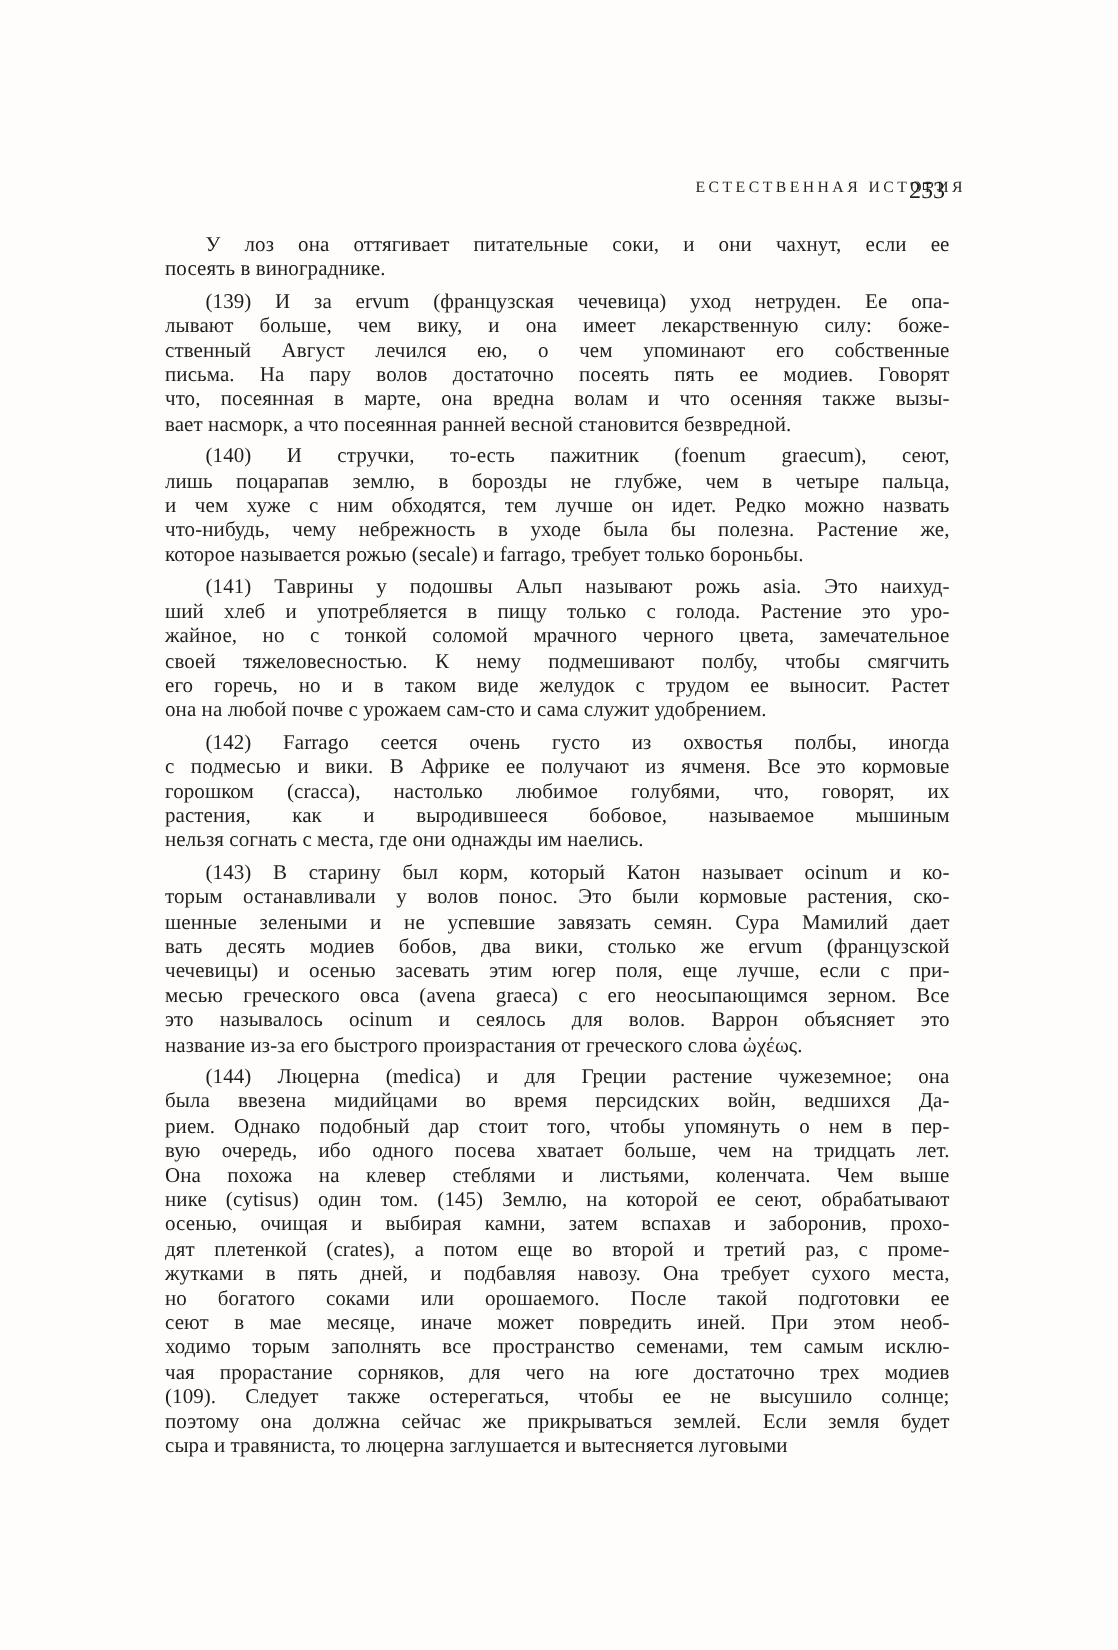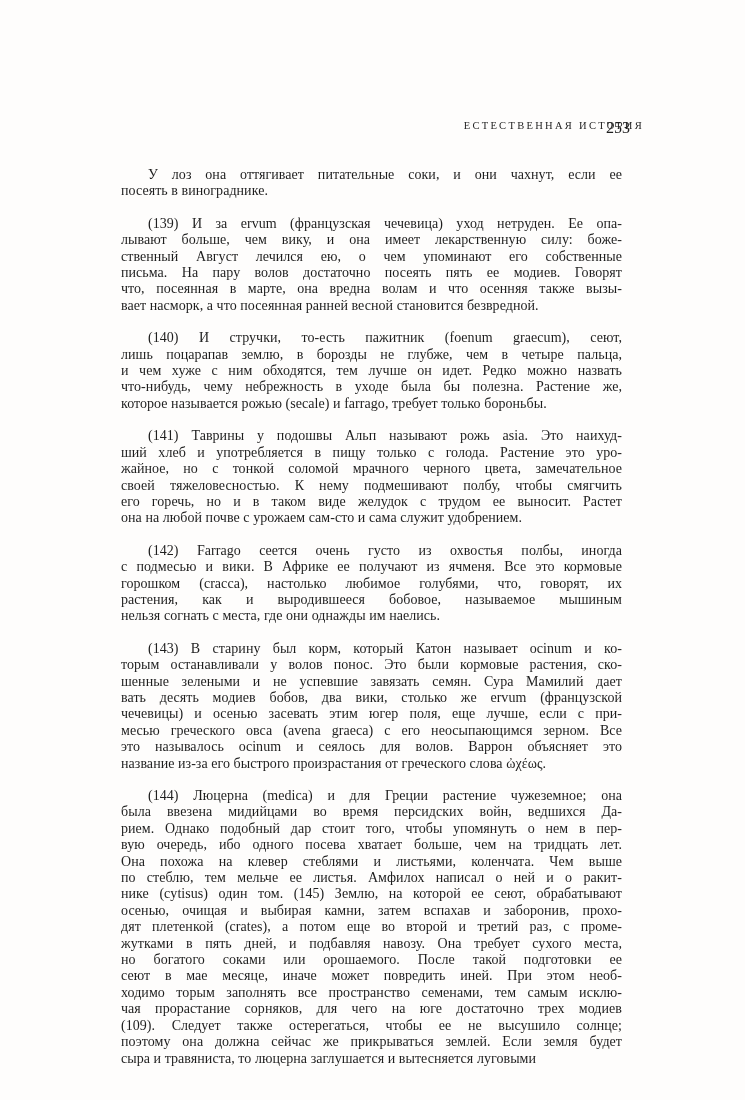--- a/index.html
+++ b/index.html
@@ -40,21 +40,21 @@
   .text-block {
     position: absolute;
     top: 151px;
     left: 105px;
     width: 533px;
     font-size: 14px;
     line-height: 16.4px;
     letter-spacing: 0.05px;
   }
 
-  .para { margin: 16px; padding: 0; }
+  .para { margin: 5px; padding: 0; }
 
   .line {
     display: block;
     text-align: justify;
     text-align-last: justify;
     white-space: normal;
   }
   .line-first { padding-left: 27px; }
   .line-last  { text-align-last: left; }
 </style>
@@ -108,21 +108,20 @@
         <span class="line">месью греческого овса (avena graeca) с его неосыпающимся зерном. Все</span>
         <span class="line">это называлось ocinum и сеялось для волов. Варрон объясняет это</span>
         <span class="line line-last">название из-за его быстрого произрастания от греческого слова ὠχέως.</span>
       </p>
       <p class="para">
         <span class="line line-first">(144) Люцерна (medica) и для Греции растение чужеземное; она</span>
         <span class="line">была ввезена мидийцами во время персидских войн, ведшихся Да-</span>
         <span class="line">рием. Однако подобный дар стоит того, чтобы упомянуть о нем в пер-</span>
         <span class="line">вую очередь, ибо одного посева хватает больше, чем на тридцать лет.</span>
         <span class="line">Она похожа на клевер стеблями и листьями, коленчата. Чем выше</span>
-        <span class="line">по стеблю, тем мельче ее листья. Амфилох написал о ней и о ракит-</span>
         <span class="line">нике (cytisus) один том. (145) Землю, на которой ее сеют, обрабатывают</span>
         <span class="line">осенью, очищая и выбирая камни, затем вспахав и заборонив, прохо-</span>
         <span class="line">дят плетенкой (crates), а потом еще во второй и третий раз, с проме-</span>
         <span class="line">жутками в пять дней, и подбавляя навозу. Она требует сухого места,</span>
         <span class="line">но богатого соками или орошаемого. После такой подготовки ее</span>
         <span class="line">сеют в мае месяце, иначе может повредить иней. При этом необ-</span>
         <span class="line">ходимо торым заполнять все пространство семенами, тем самым исклю-</span>
         <span class="line">чая прорастание сорняков, для чего на юге достаточно трех модиев</span>
         <span class="line">(109). Следует также остерегаться, чтобы ее не высушило солнце;</span>
         <span class="line">поэтому она должна сейчас же прикрываться землей. Если земля будет</span>

